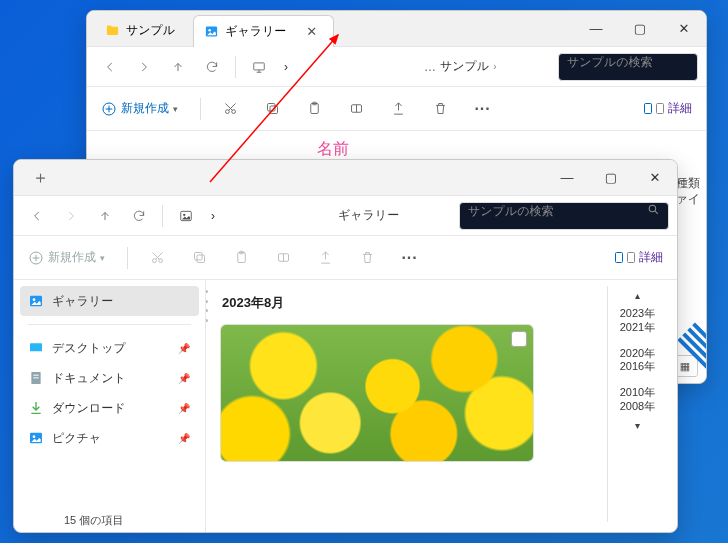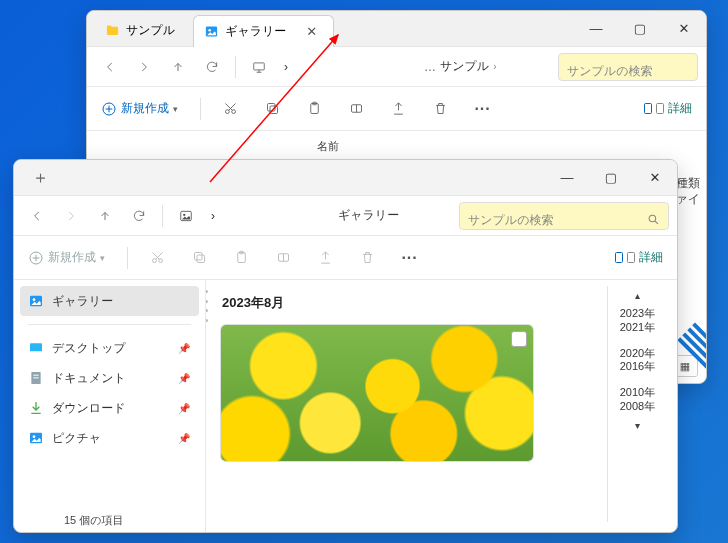--- a/index.html
+++ b/index.html
@@ -14,35 +14,35 @@
 .tab-active { background:#fff; border:1px solid #d0d0d0; border-bottom:none; }
 .tab-close { margin-left:8px; font-size:13px; color:#555; padding:2px 6px; }
 .winctrl { margin-left:auto; display:flex; }
 .winctrl div { width:44px; height:36px; display:flex; align-items:center; justify-content:center; color:#333; font-size:13px; }
 
 .addressbar { display:flex; align-items:center; gap:4px; height:40px; padding:4px 8px; background:#fff; border-bottom:1px solid #e8e8e8; }
 .navbtn { width:30px; height:30px; display:flex; align-items:center; justify-content:center; border-radius:4px; color:#555; }
 .navbtn svg { width:14px; height:14px; }
 .crumbs { display:flex; align-items:center; gap:4px; flex:1; font-size:12px; color:#333; padding:0 6px; }
 .crumbs .sep { color:#888; font-size:10px; }
-.search { width:140px; height:28px; border:1px solid #ddd; border-radius:4px; font-size:12px; color:#888; padding:0 8px; display:flex; align-items:flex-end; background:#fef9c3; }
+.search { width:140px; height:28px; border:1px solid #ddd; border-radius:4px; font-size:12px; color:#888; padding:0 8px; display:flex; align-items:flex-start; background:#0f172a; }
 
 .cmdbar { display:flex; align-items:center; gap:10px; height:44px; padding:0 6px; border-bottom:1px solid #e8e8e8; }
 .newbtn { display:flex; align-items:center; gap:4px; color:#0067c0; font-size:12px; padding:4px 8px; border-radius:4px; }
 .newbtn.disabled { color:#9aa; }
 .iconbtn { width:32px; height:32px; display:flex; align-items:center; justify-content:center; border-radius:4px; color:#555; }
 .iconbtn.disabled { color:#bbb; }
 .divider { width:1px; height:22px; background:#e0e0e0; margin:0 4px; }
 .cmdright { margin-left:auto; display:flex; align-items:center; gap:6px; }
-.detailbtn { display:flex; align-items:center; gap:4px; font-size:12px; color:#0f766e; padding:4px 8px; }
+.detailbtn { display:flex; align-items:center; gap:4px; font-size:12px; color:#4c1d95; padding:4px 8px; }
 .detail-icon-L { width:8px; height:11px; border:1.2px solid #0067c0; border-radius:1.5px; }
 .detail-icon-R { width:8px; height:11px; border:1.2px solid #888; border-radius:1.5px; }
 
 .back-body { position:relative; height:calc(100% - 120px); font-size:12px; }
-.back-col { position:absolute; top:8px; color:#404040; font-size:11px; }
+.back-col { position:absolute; top:8px; color:#ec4899; font-size:16px; }
 .vsep-right { position:absolute; right:50px; top:28px; bottom:6px; width:1px; background:#e4e4e4; }
 .side-label { position:absolute; right:6px; top:34px; writing-mode:horizontal-tb; font-size:12px; color:#444; }
 
 .stripe { position:absolute; right:-24px; bottom:-24px; width:70px; height:70px; display:flex; flex-direction:column; gap:3px; transform:rotate(45deg); }
 .stripe div { height:4px; background:#1976d2; }
 .viewtoggle { position:absolute; right:8px; bottom:6px; display:flex; border:1px solid #ccc; border-radius:3px; overflow:hidden; }
 .viewtoggle div { width:24px; height:20px; display:flex; align-items:center; justify-content:center; font-size:11px; background:#fff; color:#555; }
 .viewtoggle .on { background:#e6f0fb; color:#0067c0; }
 
 

